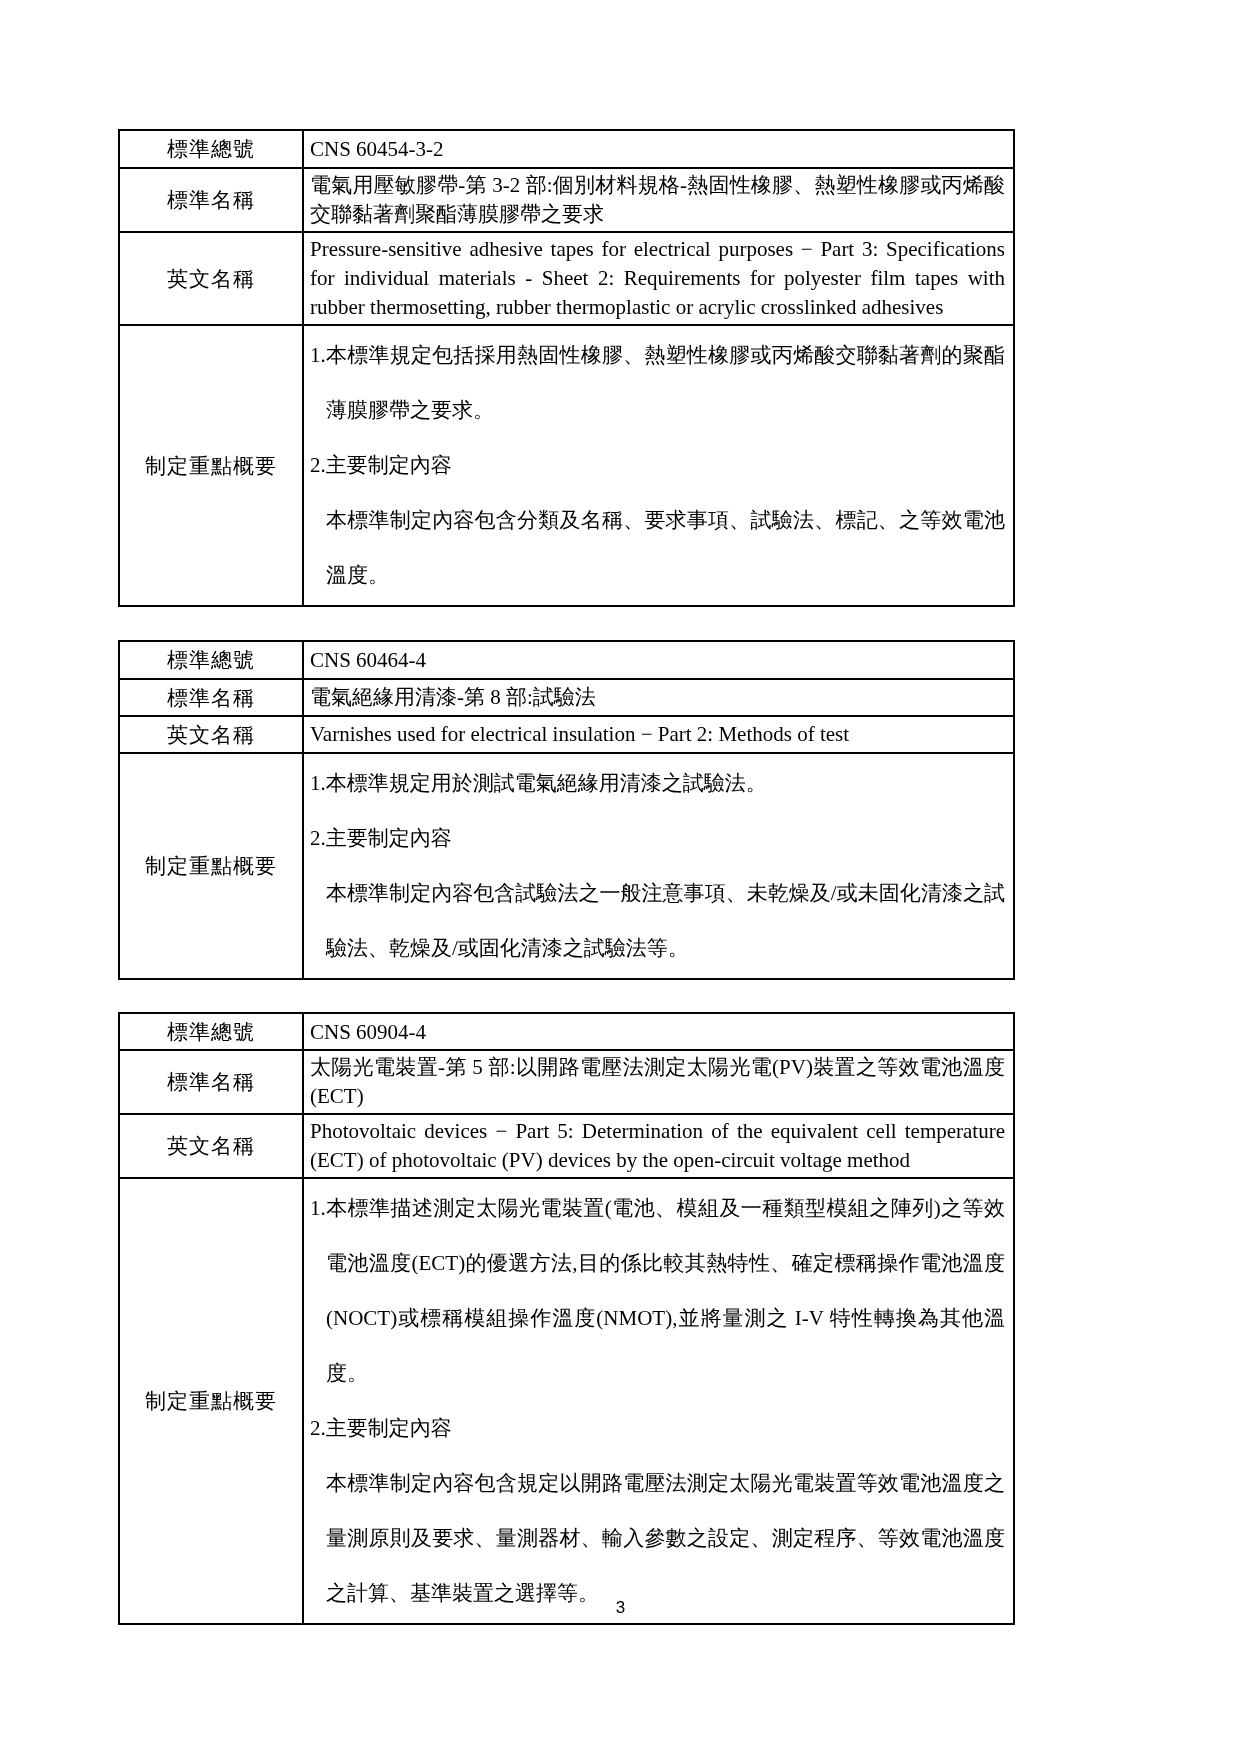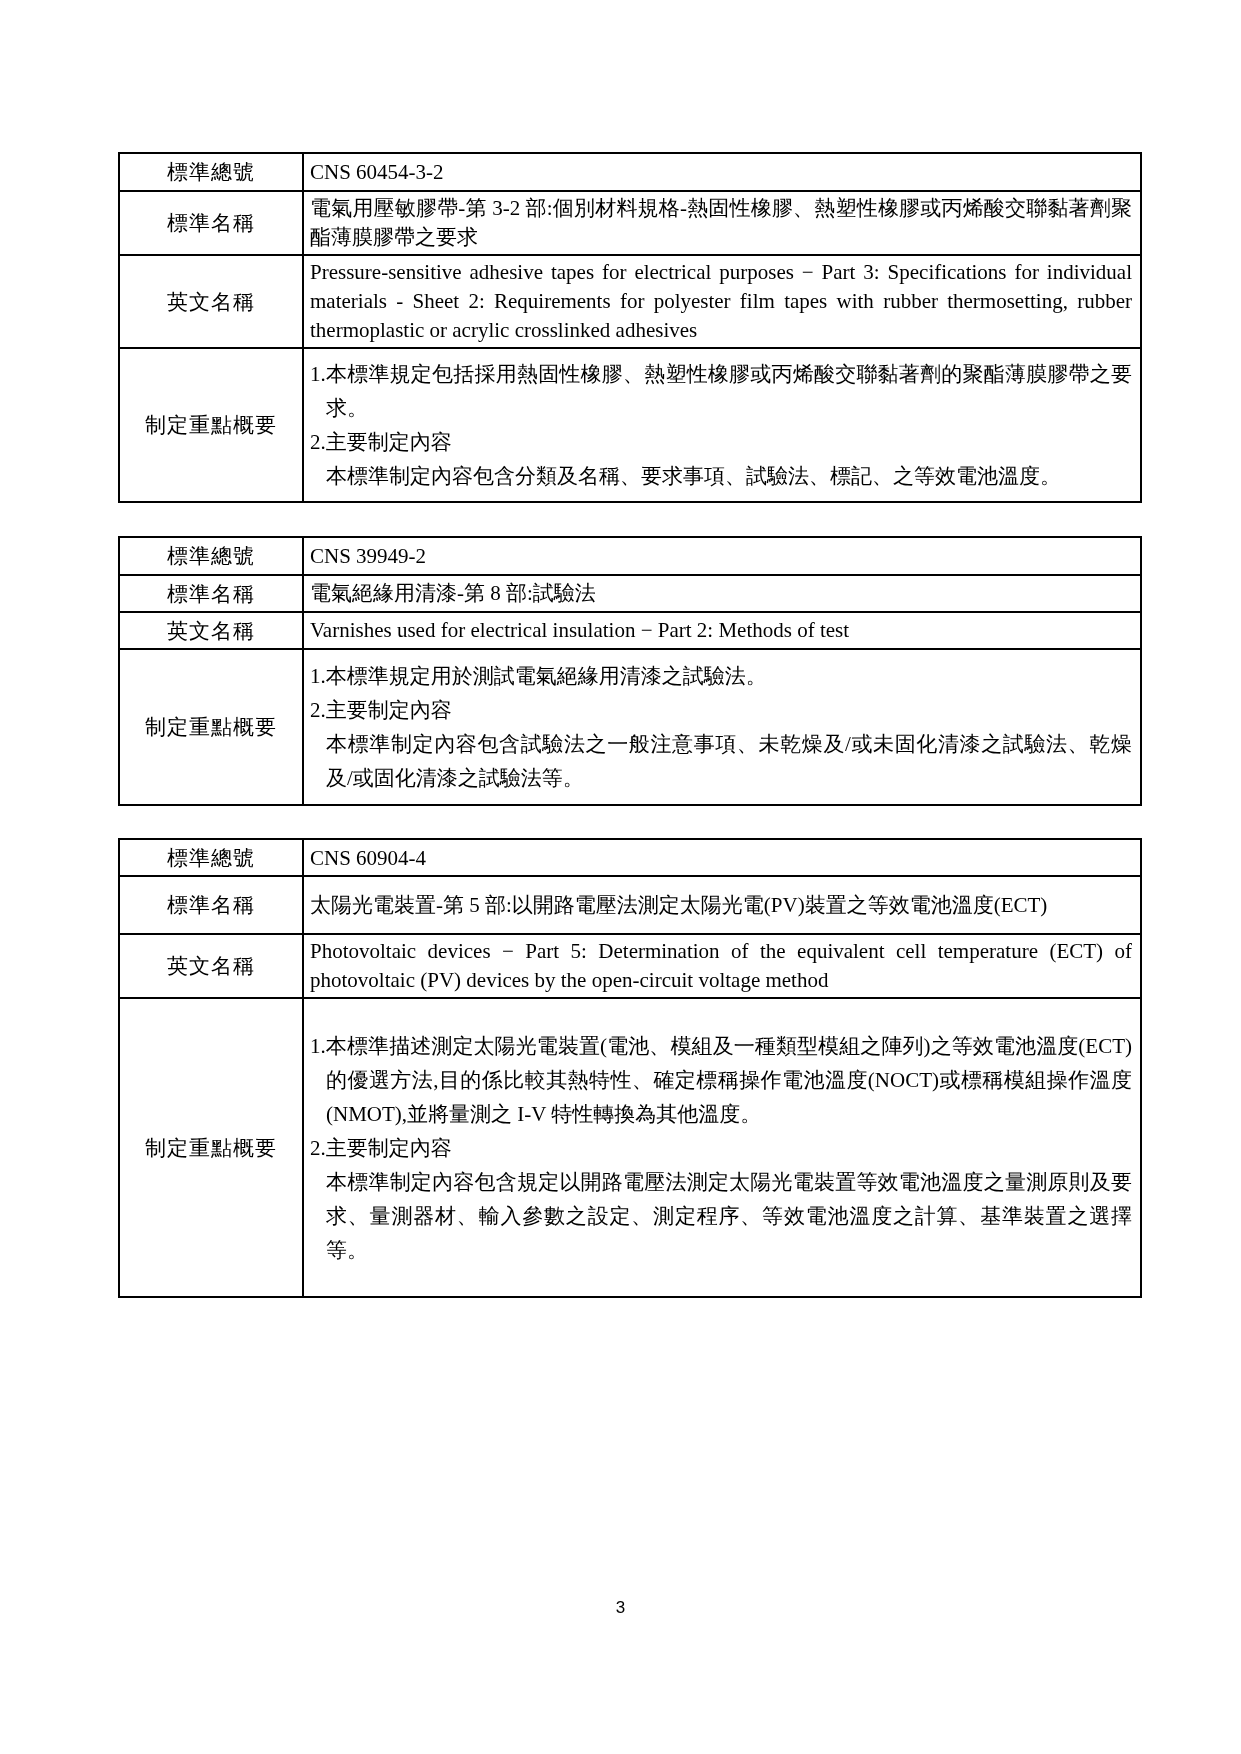--- a/index.html
+++ b/index.html
@@ -9,22 +9,22 @@
     height: 1754px;
     background: #ffffff;
     color: #000000;
     font-family: "Liberation Serif", "DejaVu Serif", serif;
     font-size: 21px;
     overflow: hidden;
   }
   .tables {
     position: absolute;
     left: 118px;
-    top: 152px;
-    width: 1024px;
+    top: 129px;
+    width: 897px;
   }
   table.std {
     border-collapse: collapse;
     width: 100%;
     table-layout: fixed;
   }
   table.std.t2 { margin-top: 33px; }
   table.std.t3 { margin-top: 32px; }
   table.std th, table.std td {
     border: 2px solid #000000;
@@ -37,21 +37,21 @@
     letter-spacing: 1px;
     padding: 2px 4px;
   }
   table.std td {
     padding: 2px 8px 2px 6px;
     text-align: justify;
   }
   td.code-cell { line-height: 30px; text-align: left; }
   td.cjk  { line-height: 29px; }
   td.eng  { line-height: 29px; margin-left: 12px; }
-  td.sum  { line-height: 34px; padding: 5px 8px 5px 6px; }
+  td.sum  { line-height: 55px; padding: 5px 8px 5px 6px; }
   .sum .item   { padding-left: 16px; text-indent: -16px; }
   .sum .detail { padding-left: 16px; }
   
   .t1 .r-code { height: 38px; }  .t1 .r-name { height: 60px; }
   .t1 .r-eng  { height: 88px; }  .t1 .r-sum  { height: 154px; }
   .t2 .r-code { height: 38px; }  .t2 .r-name { height: 37px; }
   .t2 .r-eng  { height: 37px; }  .t2 .r-sum  { height: 156px; }
   .t3 .r-code { height: 37px; }  .t3 .r-name { height: 58px; }
   .t3 .r-eng  { height: 63px; }  .t3 .r-sum  { height: 299px; }
   .page-num {
@@ -91,21 +91,21 @@
             <div class="detail">本標準制定內容包含分類及名稱、要求事項、試驗法、標記、之等效電池溫度。</div>
           </td>
         </tr>
       </tbody>
     </table>
 
     <table class="std t2">
       <tbody>
         <tr class="r-code">
           <th>標準總號</th>
-          <td class="code-cell">CNS 39949-2</td>
+          <td class="code-cell">CNS 60464-4</td>
         </tr>
         <tr class="r-name">
           <th>標準名稱</th>
           <td class="cjk">電氣絕緣用清漆-第 8 部:試驗法</td>
         </tr>
         <tr class="r-eng">
           <th>英文名稱</th>
           <td class="eng">Varnishes used for electrical insulation − Part 2: Methods of test</td>
         </tr>
         <tr class="r-sum">

